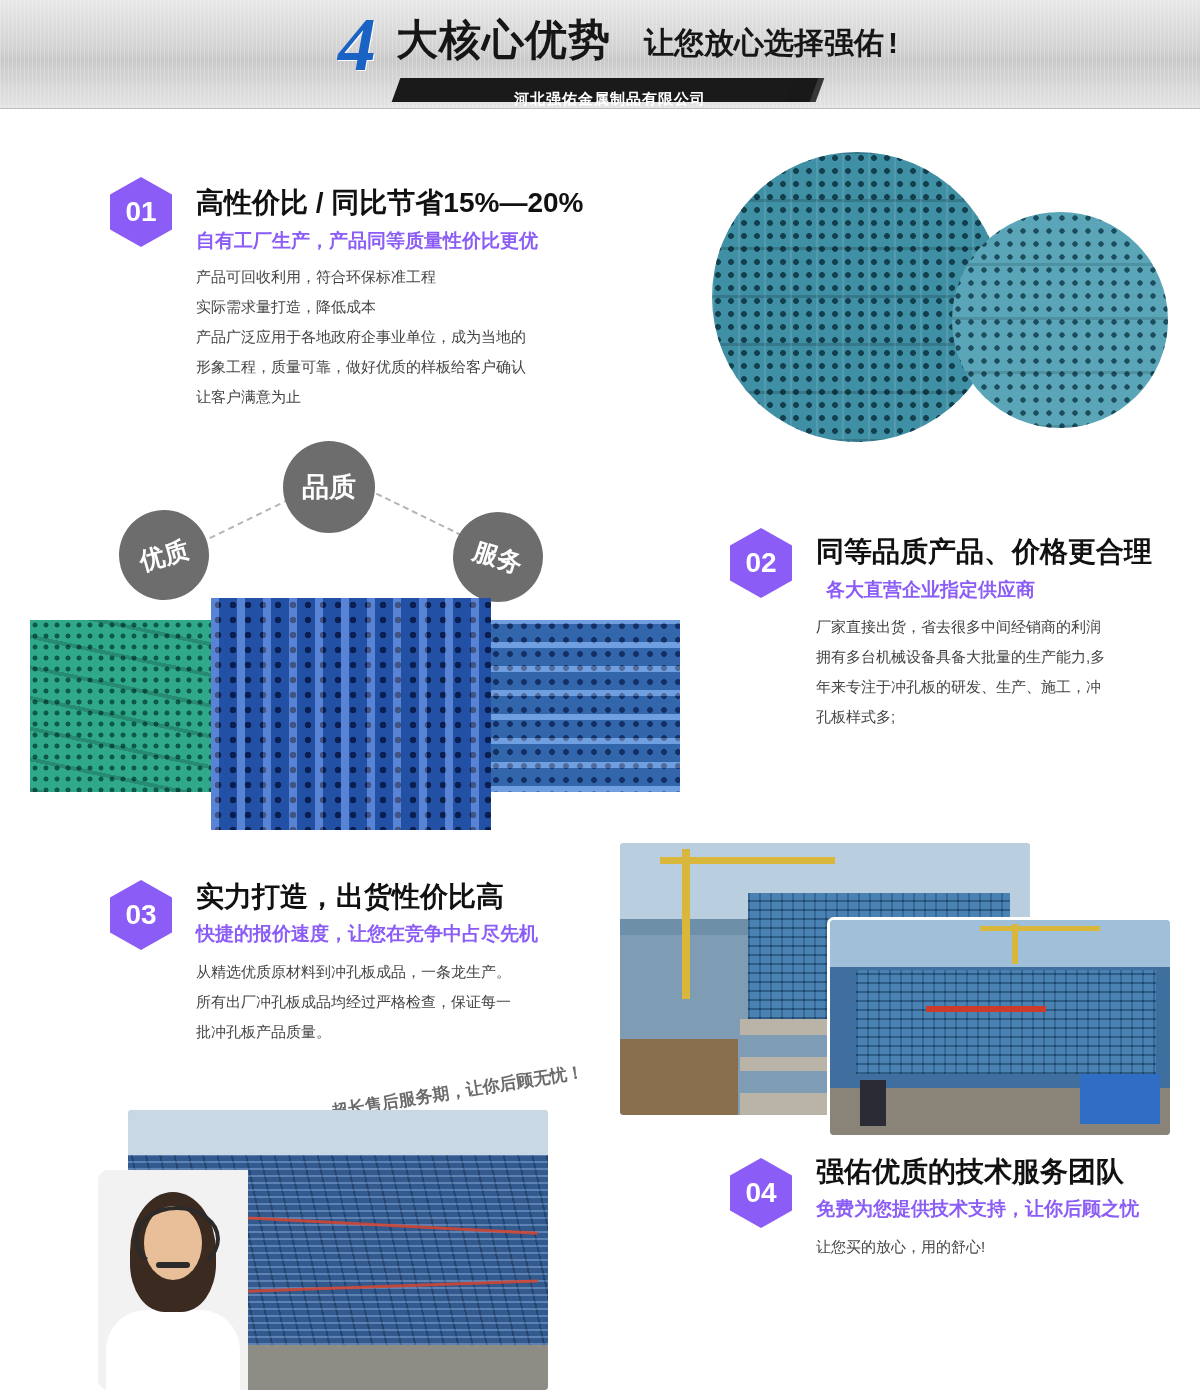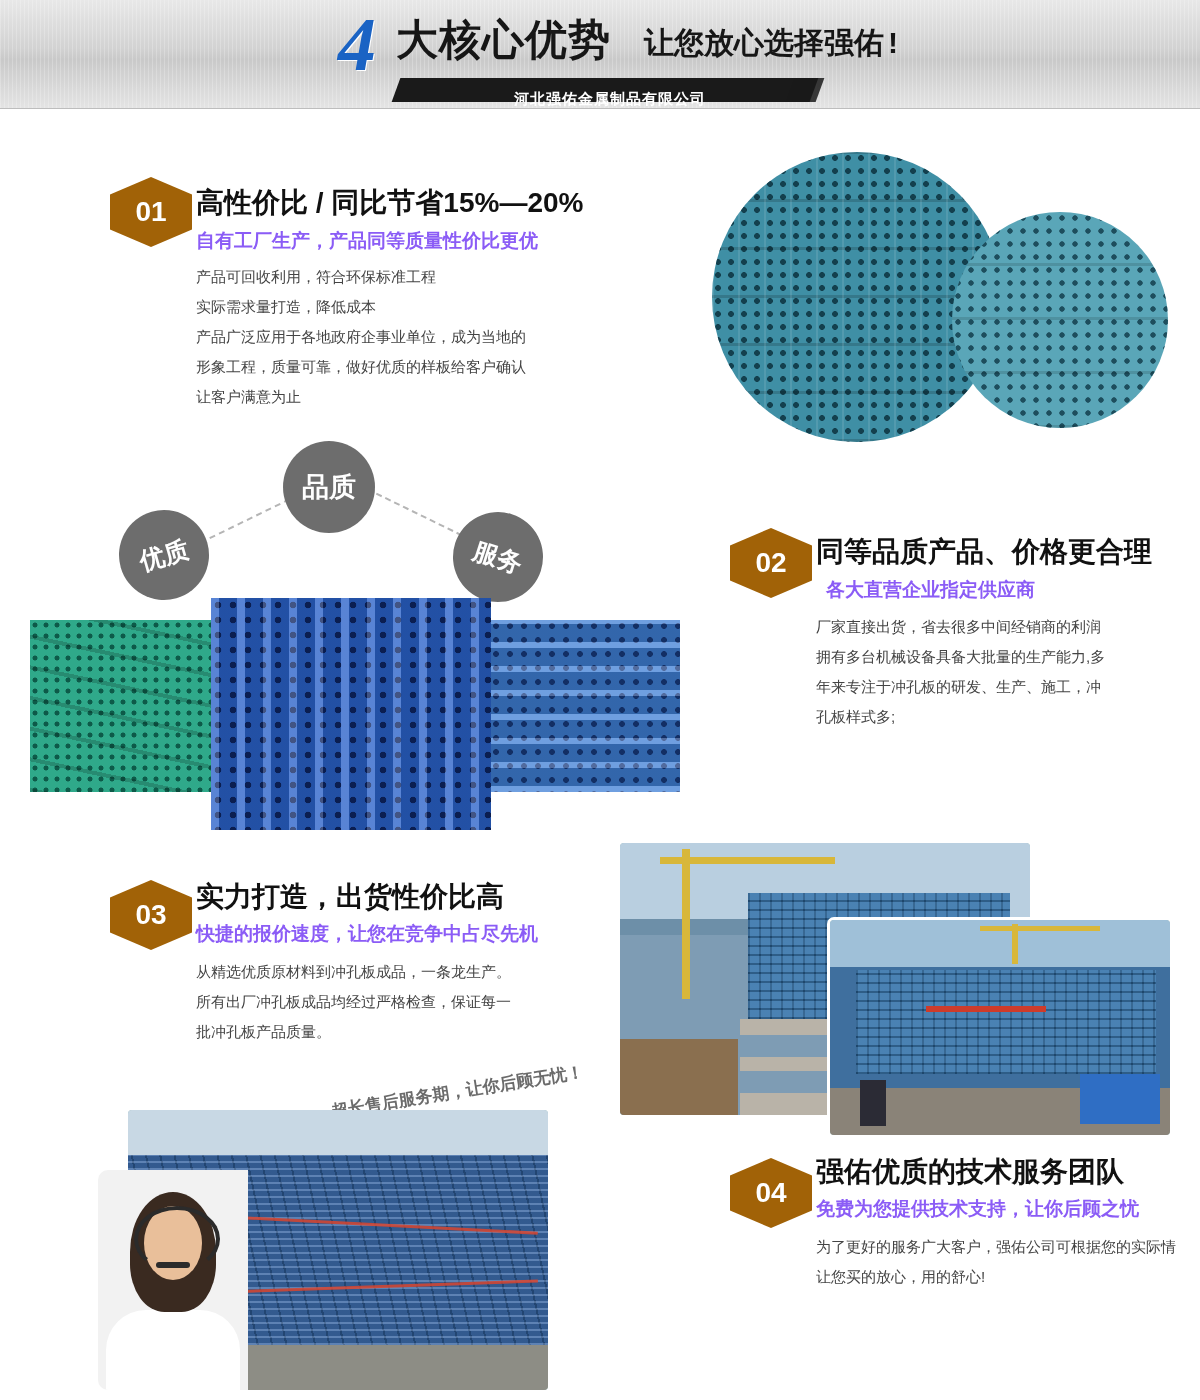--- a/index.html
+++ b/index.html
@@ -67,22 +67,22 @@
     position:absolute;left:430px;top:88px;
     width:360px;text-align:center;
     color:#ffffff;font-size:15px;font-weight:bold;
     line-height:21px;
     letter-spacing:1px;
   }
 
   
   .num-badge{
     position:absolute;
-    width:82px;height:70px;
-    background:#a16207;
+    width:62px;height:70px;
+    background:#8b5cf6;
     color:#fff;
     font-size:28px;font-weight:bold;
     font-family:"Liberation Sans",sans-serif;
     display:flex;align-items:center;justify-content:center;
     clip-path:polygon(50% 0%,100% 25%,100% 75%,50% 100%,0% 75%,0% 25%);
   }
   .h1-line{
     position:absolute;
     font-size:28px;font-weight:bold;color:#111;
     line-height:34px;white-space:nowrap;
@@ -319,15 +319,14 @@
   <div class="op-hair" style="left:32px;top:22px;width:86px;height:120px;"></div>
   <div class="op-head" style="left:46px;top:36px;width:58px;height:74px;"></div>
   <div class="op-headset" style="left:36px;top:36px;width:78px;height:58px;border-bottom-color:transparent;"></div>
   <div style="position:absolute;left:58px;top:92px;width:34px;height:6px;background:#2b2b2b;border-radius:3px;"></div>
 </div>
 
 <div class="num-badge" style="left:730px;top:1158px;">04</div>
 <div class="h1-line" style="left:816px;top:1155px;">强佑优质的技术服务团队</div>
 <div class="h2-line" style="left:816px;top:1196px;">免费为您提供技术支持，让你后顾之忧</div>
 <div class="body-text" style="left:816px;top:1232px;">
-  <div>为了更好的服务广大客户，强佑公司可根据您的实际情</div>
   <div>让您买的放心，用的舒心!</div>
 </div>
 
 </body></html>

